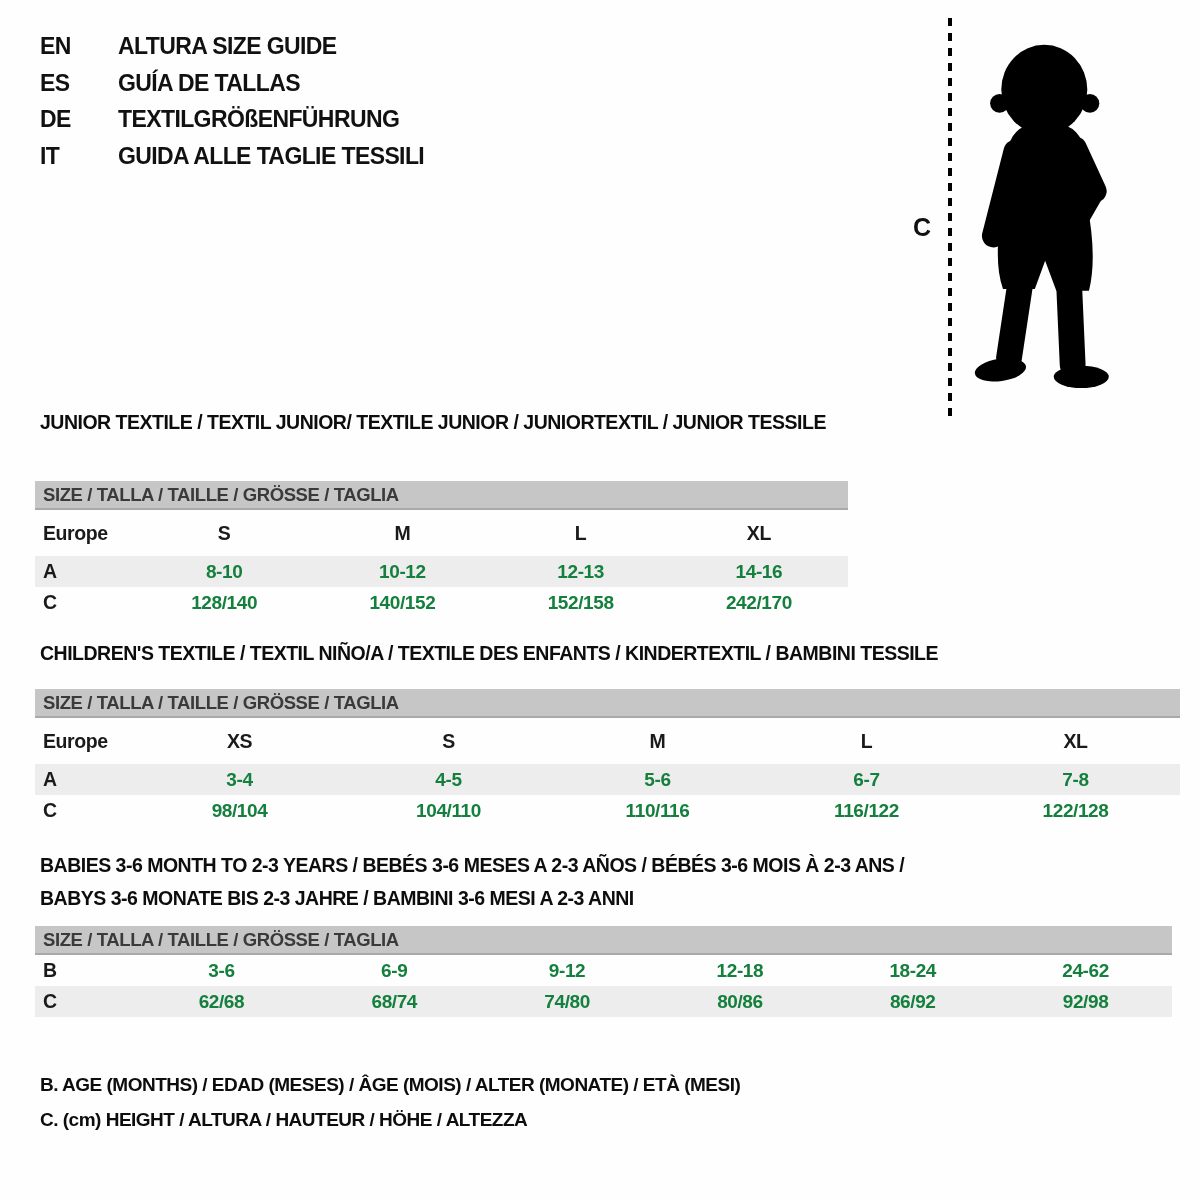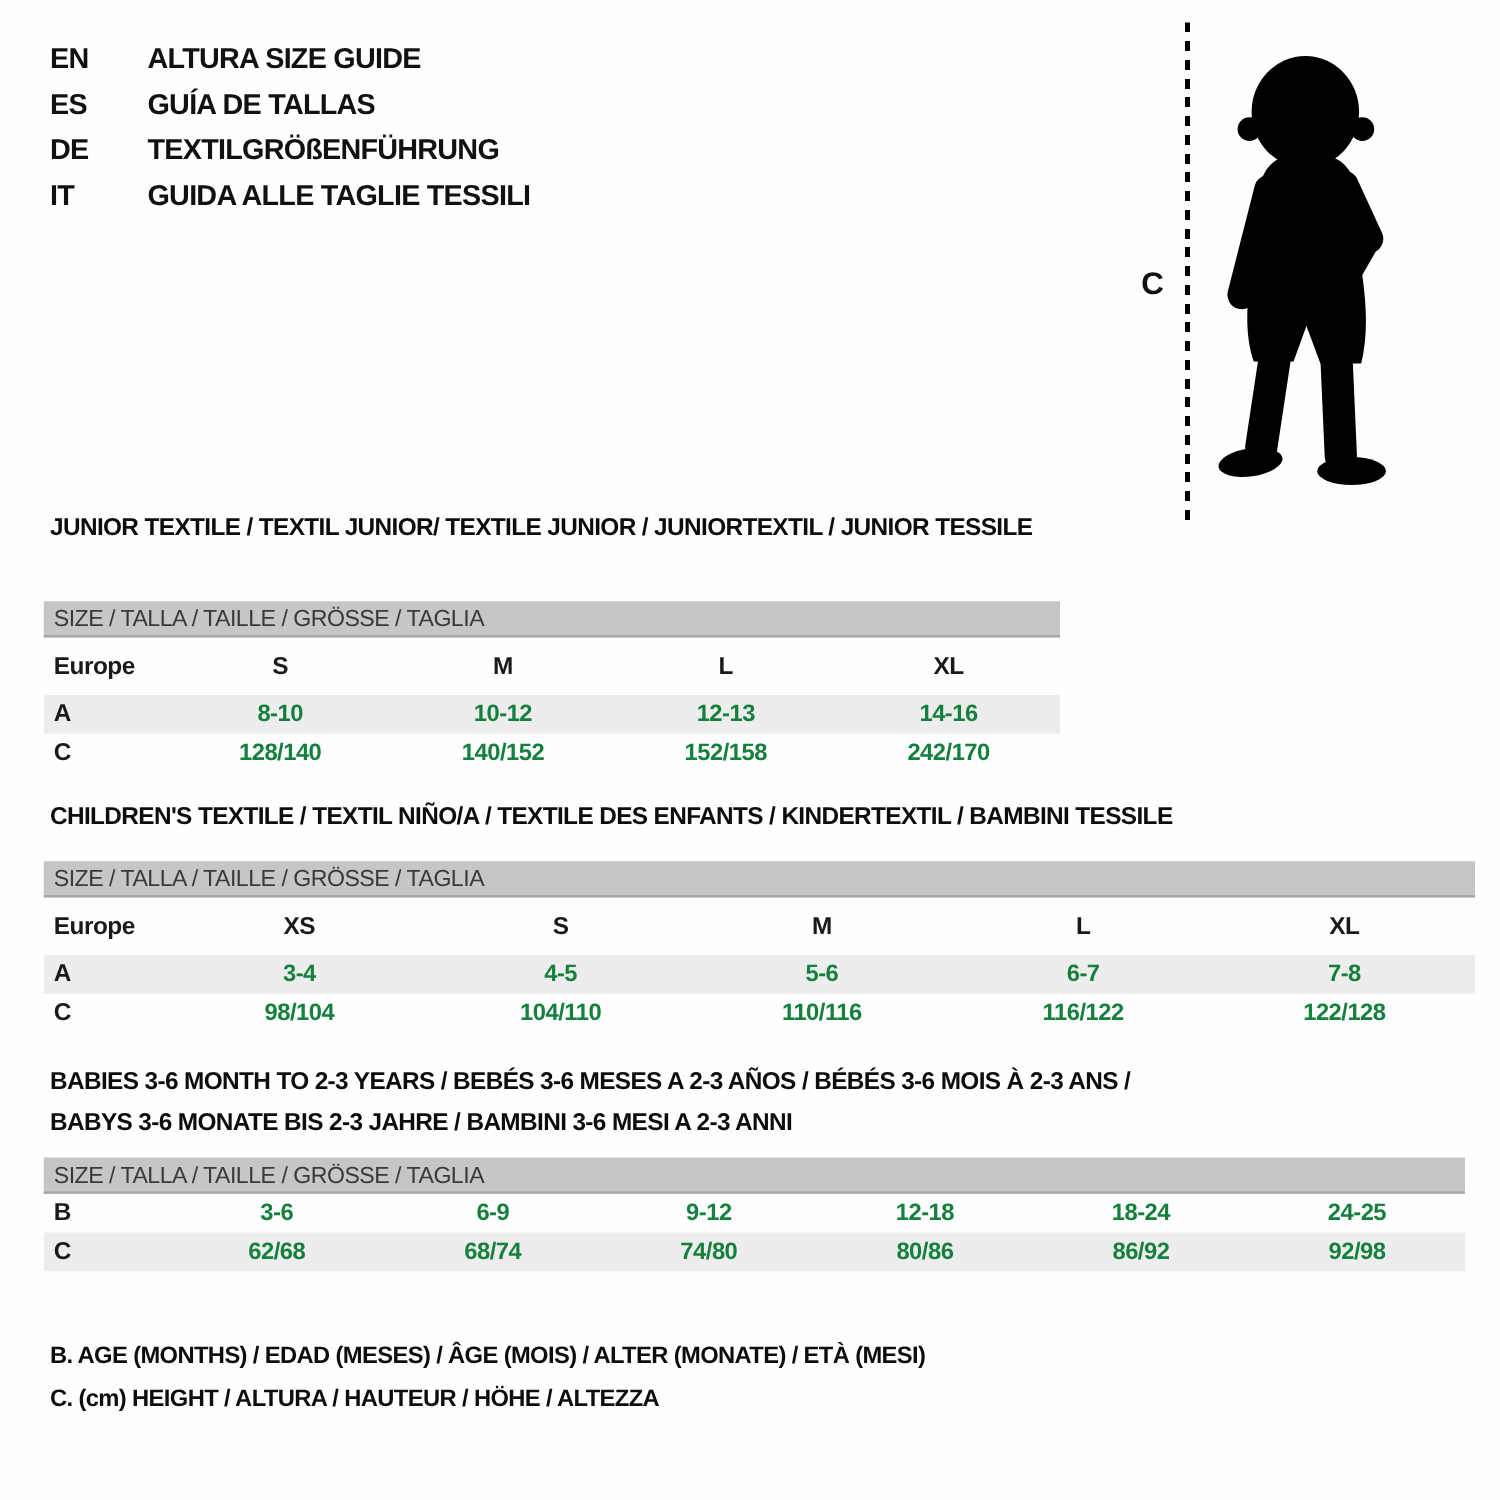--- a/index.html
+++ b/index.html
@@ -32,21 +32,21 @@
   #children-title{top:642px;}
   #babies-title{top:849px;line-height:33px;}
   
   .size-table{position:absolute;left:35px;}
   #junior-table{top:481px;width:813px;}
   #children-table{top:689px;width:1145px;}
   #babies-table{top:926px;width:1137px;}
   .size-bar{
     height:29px;background:#c6c6c6;border-bottom:2px solid #a9a9a9;
     display:flex;align-items:center;padding-left:8px;box-sizing:border-box;
-    font-weight:normal;font-size:18.5px;color:#3a3a3a;letter-spacing:-0.4px;
+    font-weight:bold;font-size:18.5px;color:#3a3a3a;letter-spacing:-0.4px;
   }
   .t-row{display:flex;height:31px;align-items:center;font-weight:bold;font-size:19px;letter-spacing:-0.4px;}
   .t-row.shaded{background:#ededed;}
   .t-label{width:100px;flex:0 0 100px;padding-left:8px;box-sizing:border-box;color:#1a1a1a;font-size:19.5px;}
   .t-cell{flex:1;text-align:center;color:#15803d;}
   .t-row.hdr{height:46px;}
   .t-row.hdr .t-cell{color:#1a1a1a;font-size:19.5px;}
   
   .legend{position:absolute;left:40px;top:1068px;}
   .legend-line{font-size:19px;font-weight:bold;line-height:34.5px;letter-spacing:-0.5px;white-space:nowrap;color:#0d0d0d;}
@@ -167,21 +167,21 @@
 <div class="size-table" id="babies-table">
   <div class="size-bar">SIZE / TALLA / TAILLE / GRÖSSE / TAGLIA</div>
   <div>
       <div class="t-row">
         <div class="t-label">B</div>
         <div class="t-cell">3-6</div>
         <div class="t-cell">6-9</div>
         <div class="t-cell">9-12</div>
         <div class="t-cell">12-18</div>
         <div class="t-cell">18-24</div>
-        <div class="t-cell">24-25</div>
+        <div class="t-cell">24-62</div>
       </div>
       <div class="t-row shaded">
         <div class="t-label">C</div>
         <div class="t-cell">62/68</div>
         <div class="t-cell">68/74</div>
         <div class="t-cell">74/80</div>
         <div class="t-cell">80/86</div>
         <div class="t-cell">86/92</div>
         <div class="t-cell">92/98</div>
       </div>

